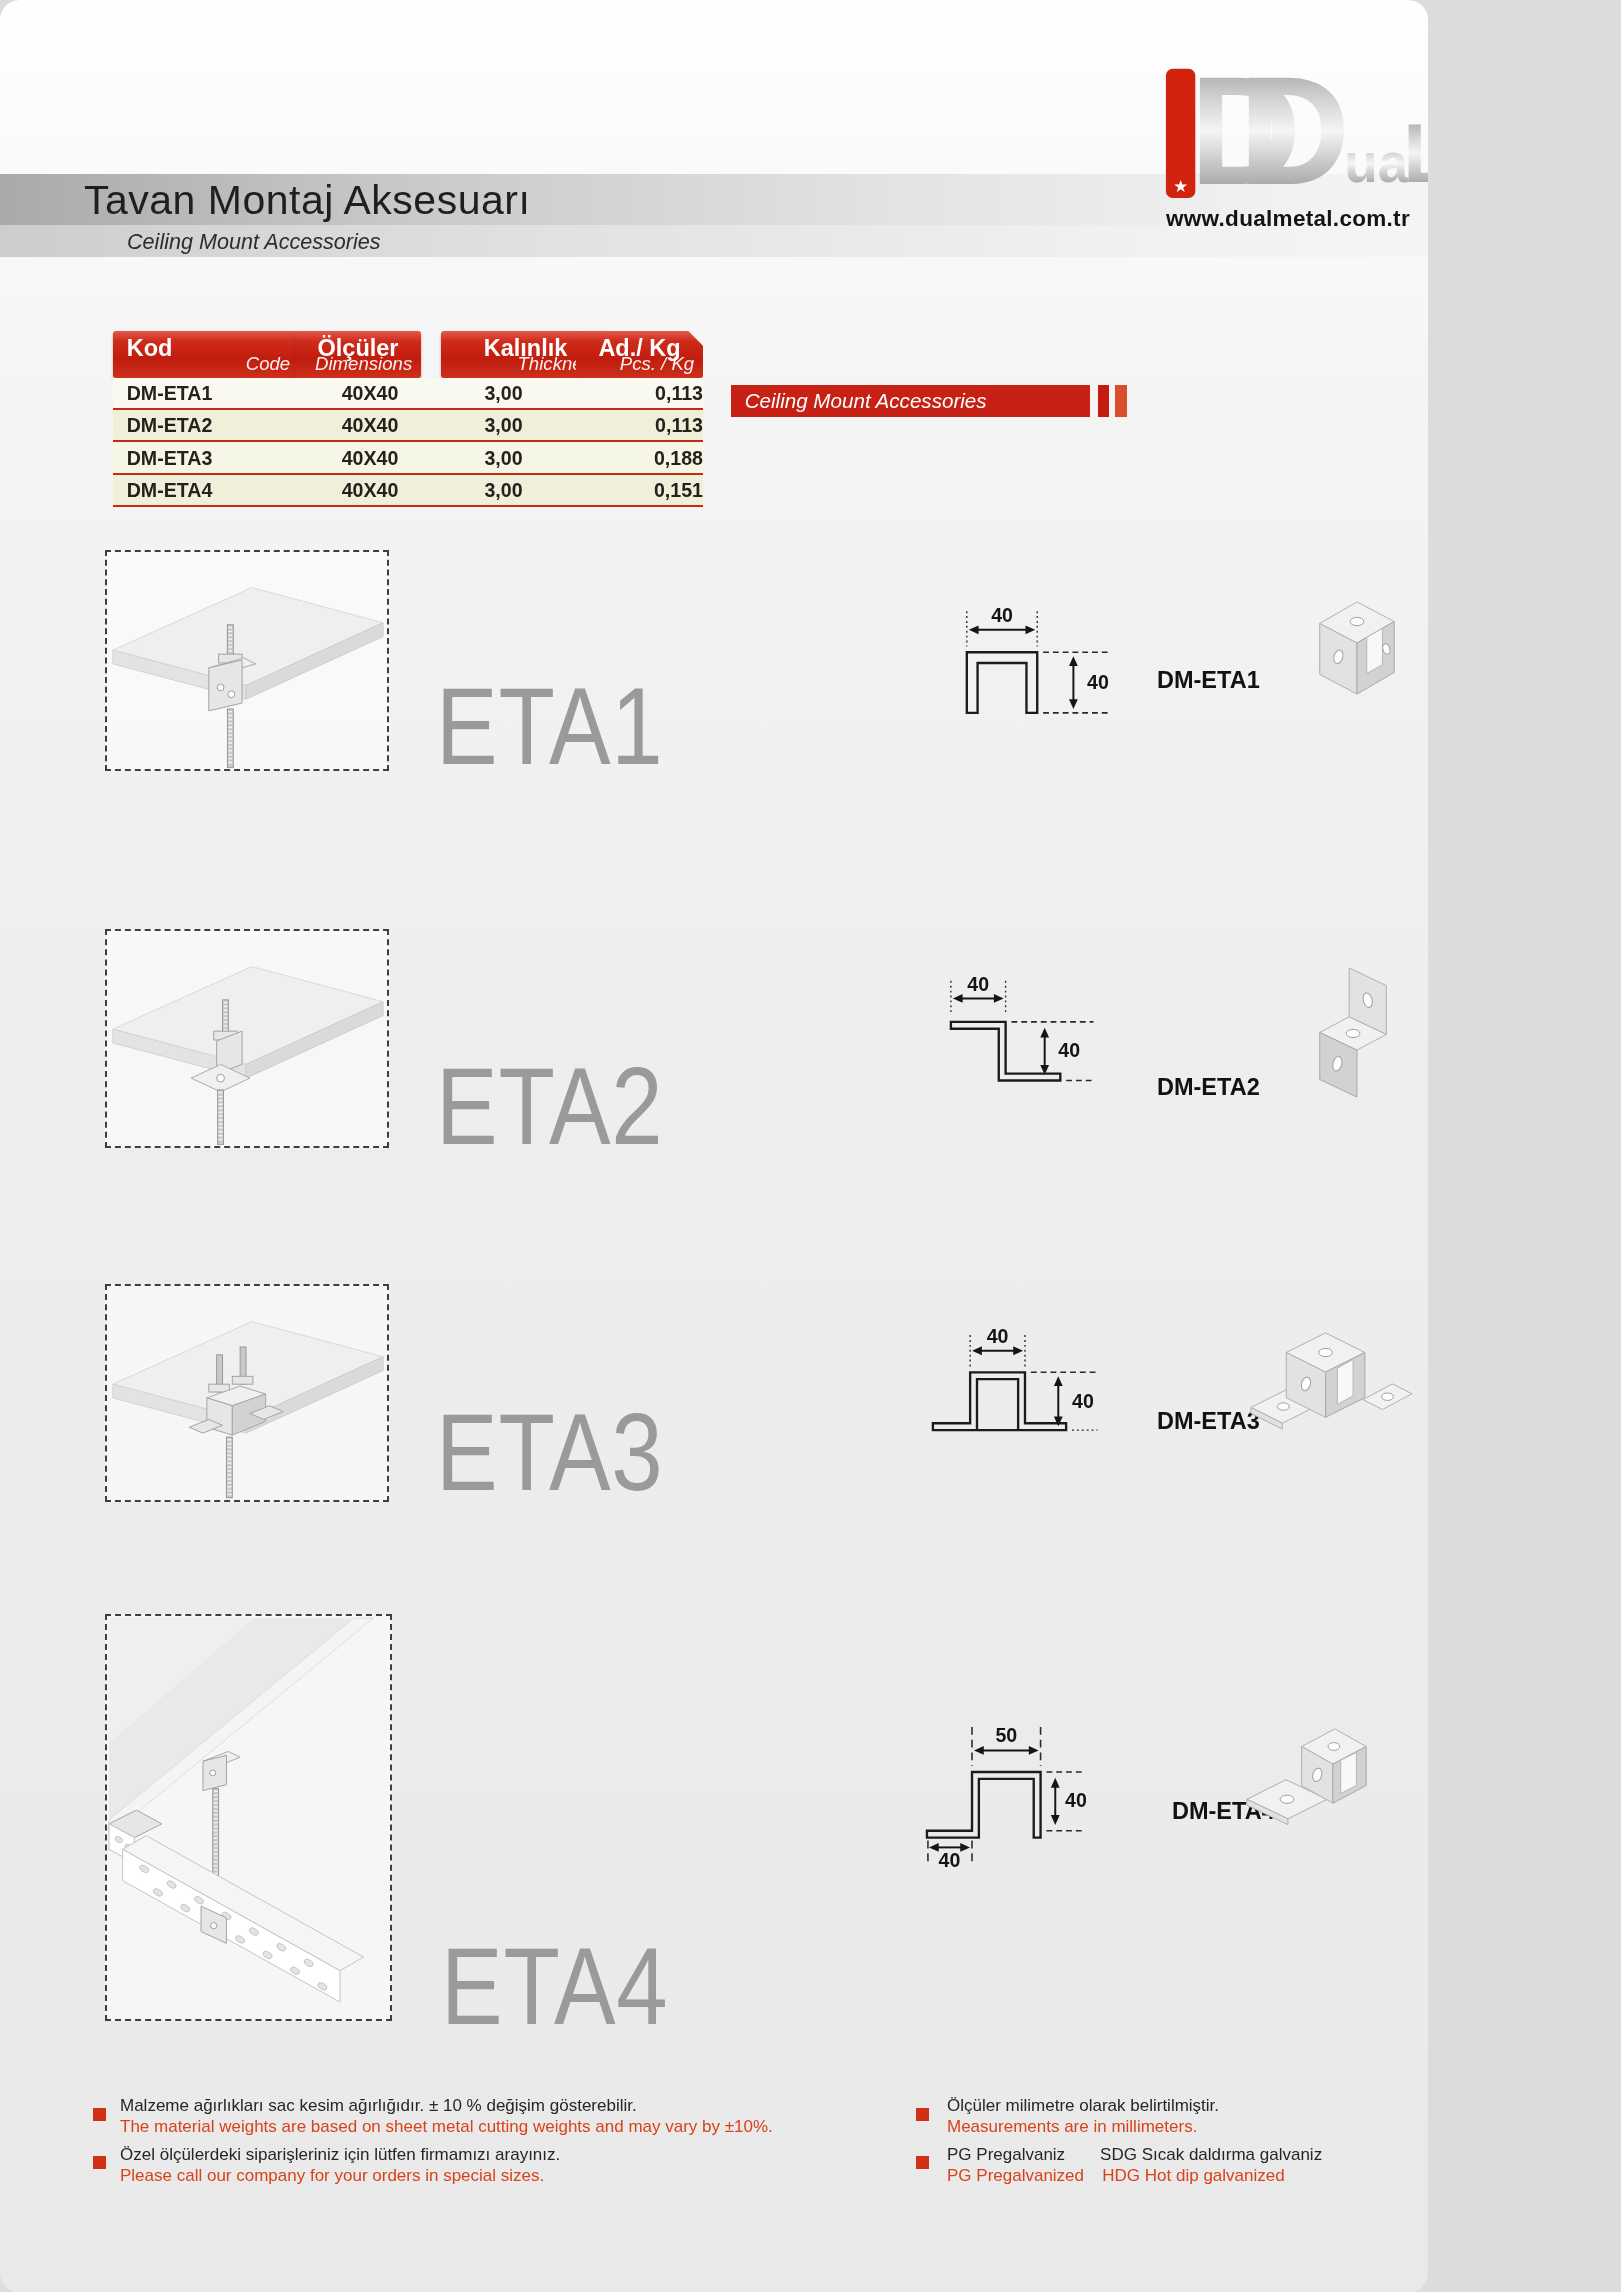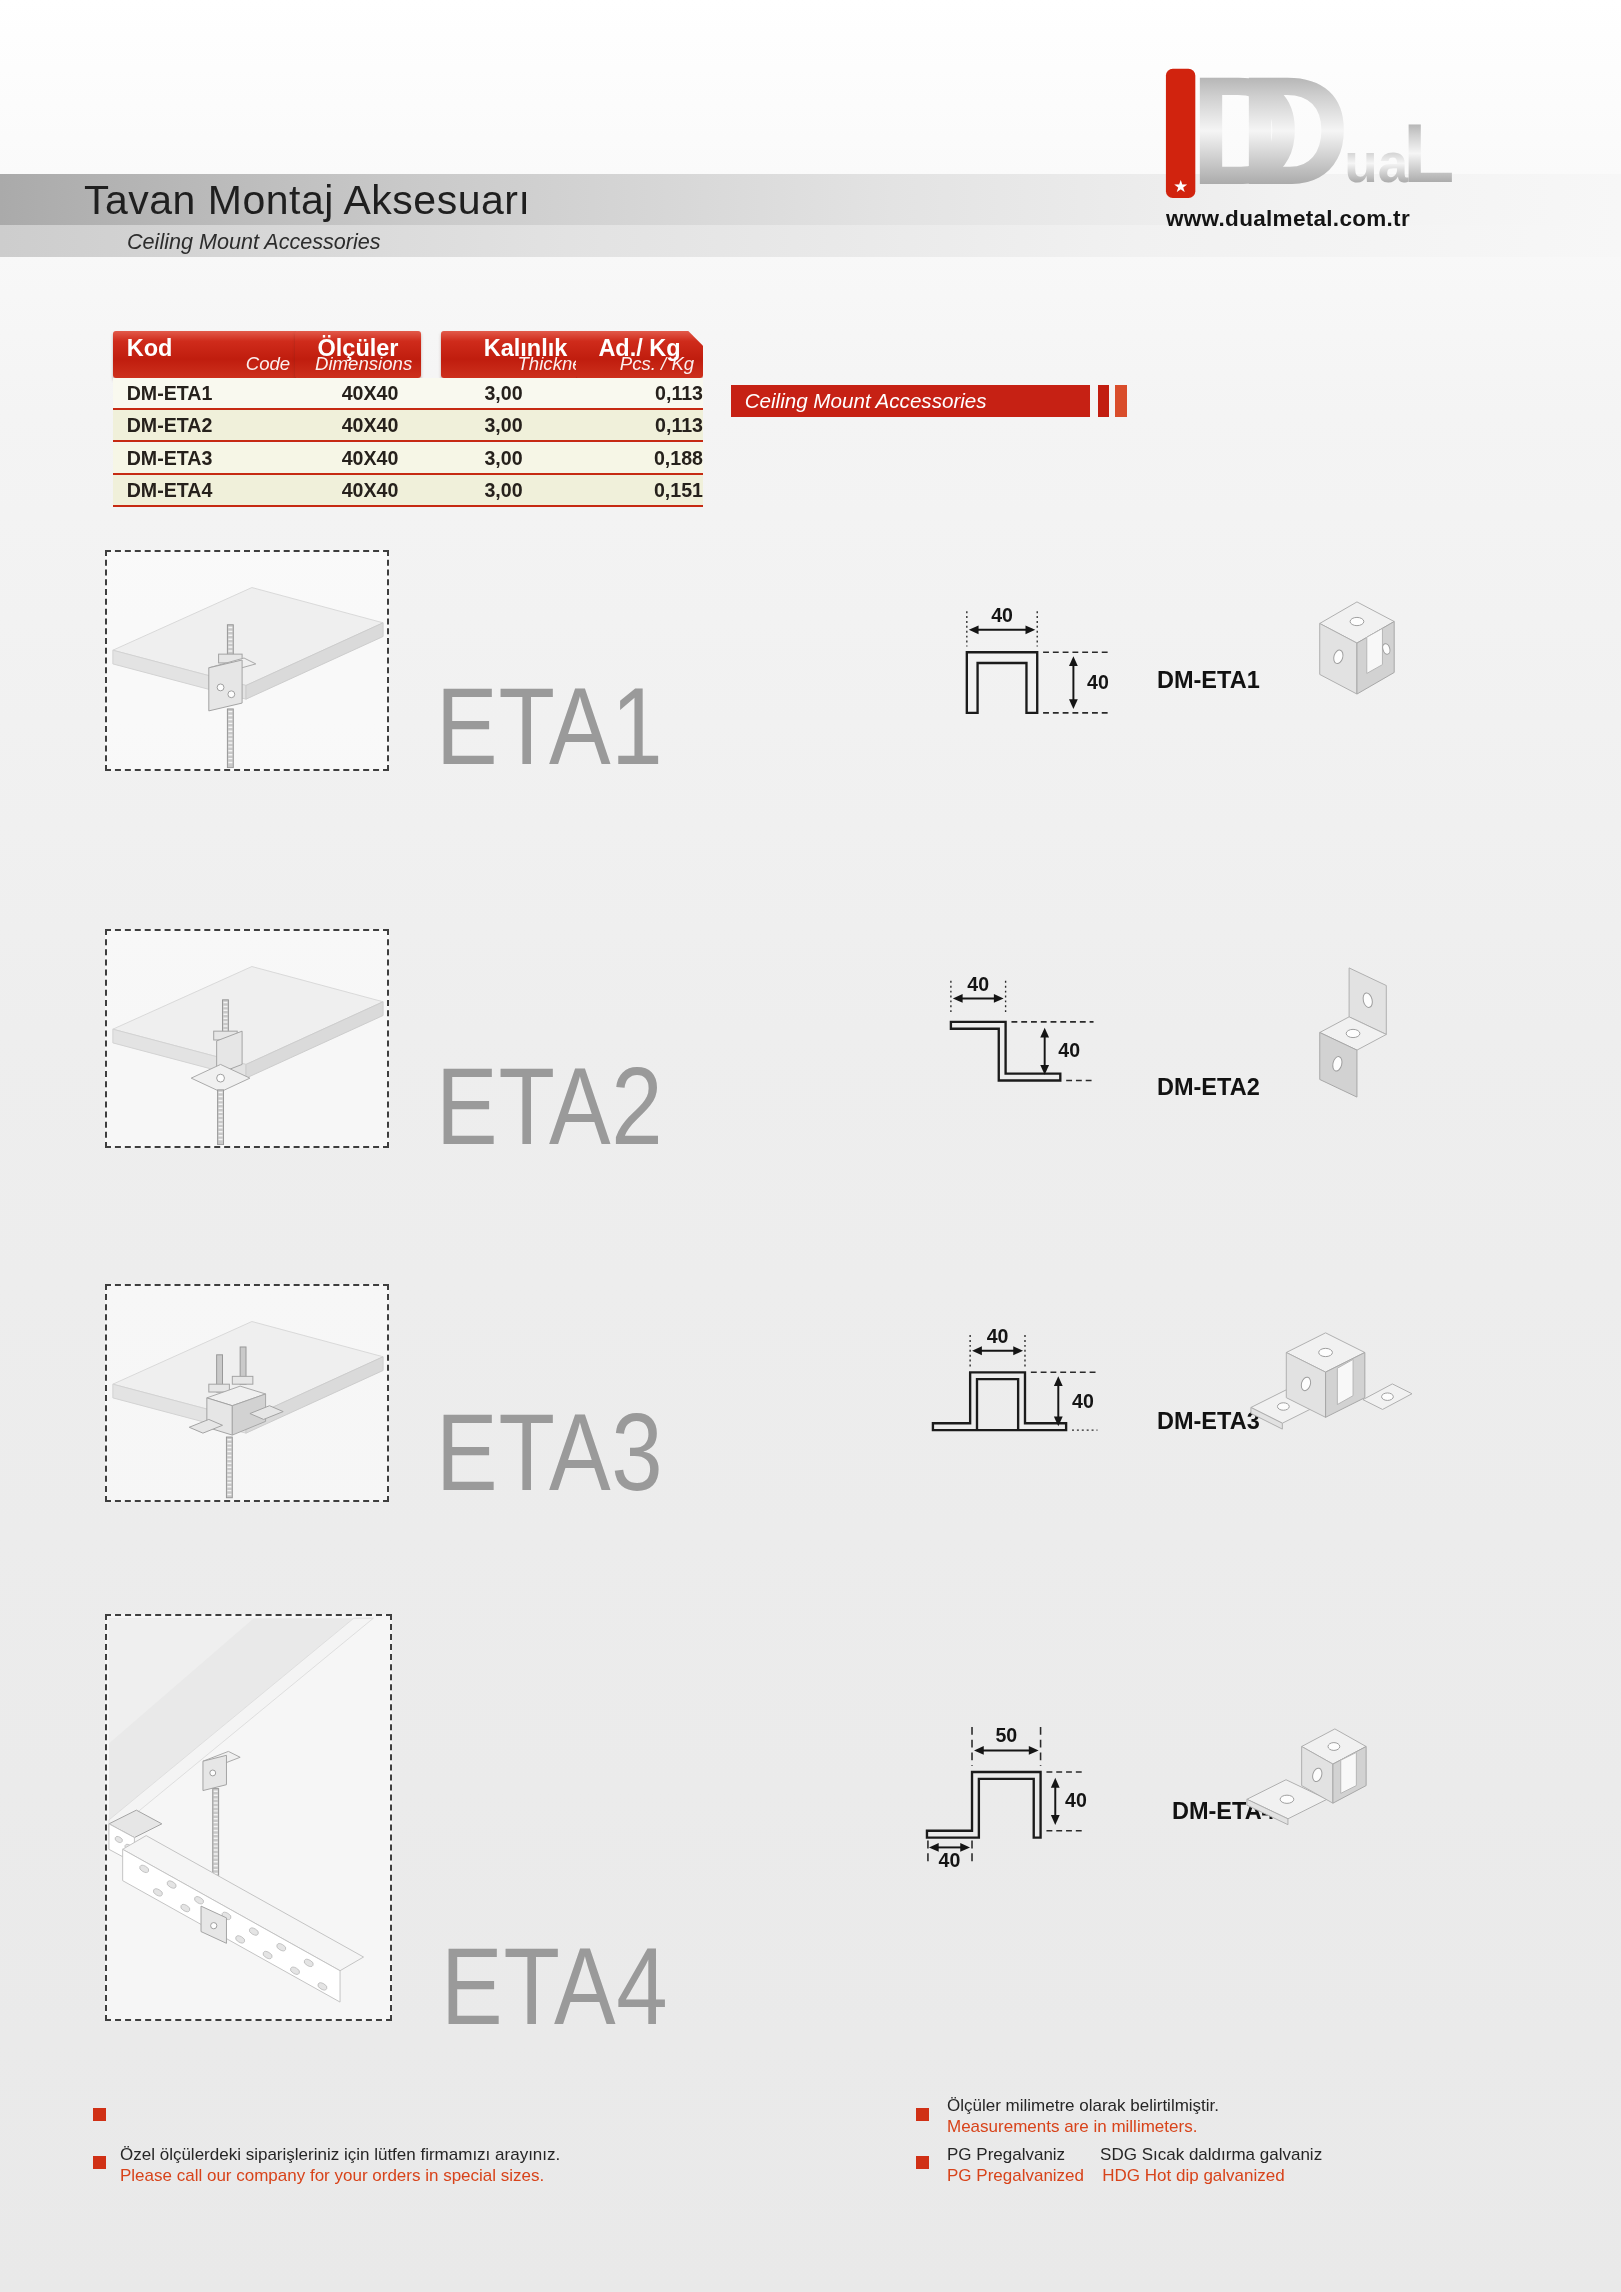--- a/index.html
+++ b/index.html
@@ -1,20 +1,21 @@
 <!DOCTYPE html>
 <html><head>
 <meta charset="utf-8">
 <title>Tavan Montaj Aksesuarı</title>
 <style>
   html,body{margin:0;padding:0;background:#dcdcdc;}
   #page{
-    position:relative;width:1621px;height:2293px;overflow:hidden;
+    position:relative;width:1428px;height:2293px;overflow:hidden;
     font-family:"Liberation Sans",sans-serif;
     background:linear-gradient(180deg,#ffffff 0%,#fbfbfb 6%,#f4f4f4 18%,#eeeeee 45%,#e9e9e9 100%);
+    border-radius:20px;
   }
   .abs{position:absolute;}
 
   
   .title-bar{left:0;top:174px;width:1621px;height:51px;
     background:linear-gradient(90deg,#aaaaaa 0%,#c9c9c9 25%,#e3e3e3 55%,#f2f2f2 80%,#f7f7f7 100%);}
   .title-bar-inner{position:absolute;left:84px;top:0;height:51px;line-height:53px;
     font-size:41px;color:#1f1f1f;letter-spacing:0.5px;}
   .subtitle-bar{left:0;top:225px;width:1621px;height:32px;
     background:linear-gradient(90deg,#cdcdcd 0%,#e2e2e2 35%,#f1f1f1 70%,#f7f7f7 100%);}
@@ -358,20 +359,24 @@
     <polygon class="f2" points="4,92 46,112 46,118 4,98"></polygon>
     <polygon class="f1" points="60,38 94,20 126,38 92,56"></polygon>
     <ellipse class="hole" cx="93" cy="38" rx="6" ry="4"></ellipse>
     <polygon class="f2" points="60,38 92,56 92,96 60,78"></polygon>
     <ellipse class="hole" cx="76" cy="67" rx="4.5" ry="7" transform="rotate(16 76 67)"></ellipse>
     <polygon class="f3" points="92,56 126,38 126,78 92,96"></polygon>
     <polygon class="fo" points="100,52 116,44 116,78 100,86"></polygon>
   </svg>
 
   <div class="abs bullet" style="left:93px;top:2108px;"></div>
+  <div class="abs note" style="left:120px;top:2096px;">
+    <div class="tr">Malzeme ağırlıkları sac kesim ağırlığıdır. ± 10 % değişim gösterebilir.</div>
+    <div class="en">The material weights are based on sheet metal cutting weights and may vary by ±10%.</div>
+  </div>
   <div class="abs bullet" style="left:93px;top:2156px;"></div>
   <div class="abs note" style="left:120px;top:2145px;">
     <div class="tr">Özel ölçülerdeki siparişleriniz için lütfen firmamızı arayınız.</div>
     <div class="en">Please call our company for your orders in special sizes.</div>
   </div>
 
   <div class="abs bullet" style="left:916px;top:2108px;"></div>
   <div class="abs note" style="left:947px;top:2096px;">
     <div class="tr">Ölçüler milimetre olarak belirtilmiştir.</div>
     <div class="en">Measurements are in millimeters.</div>

